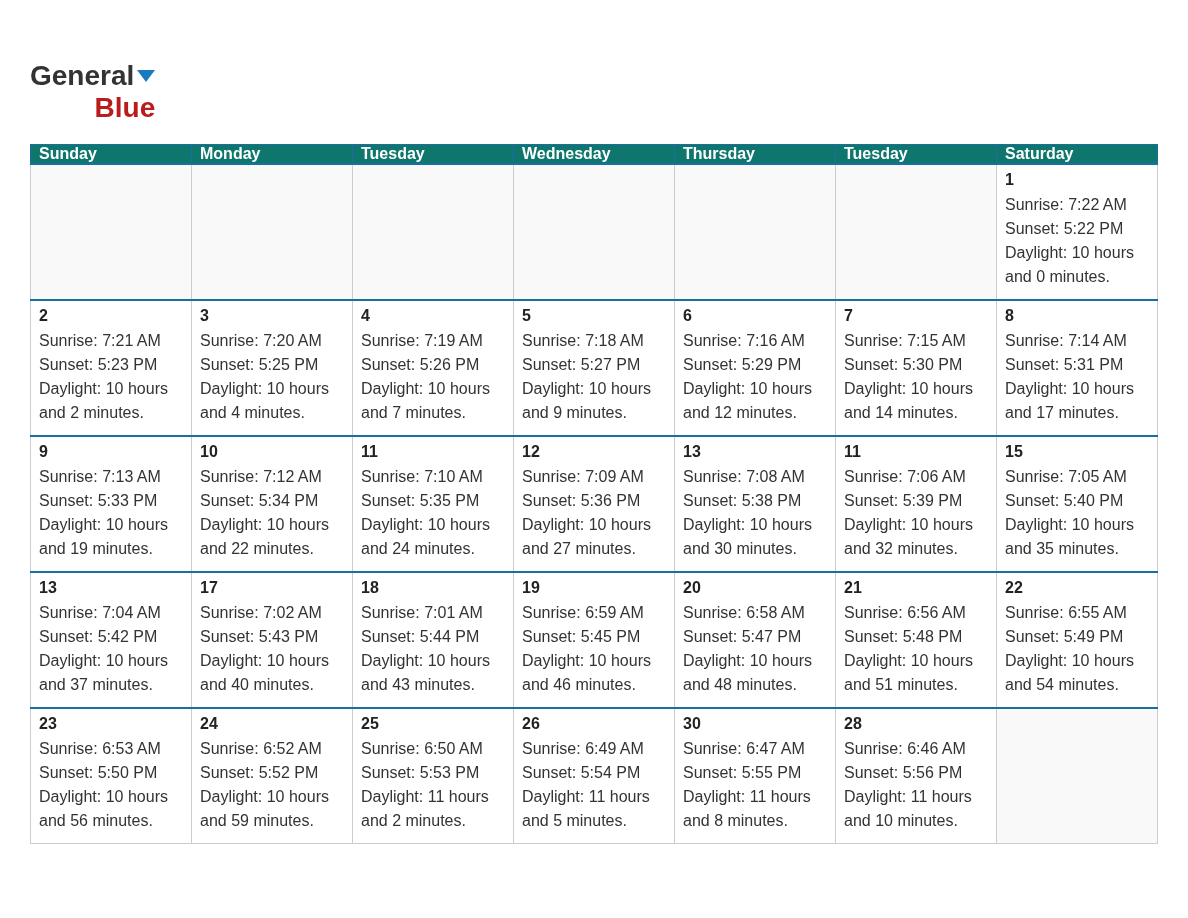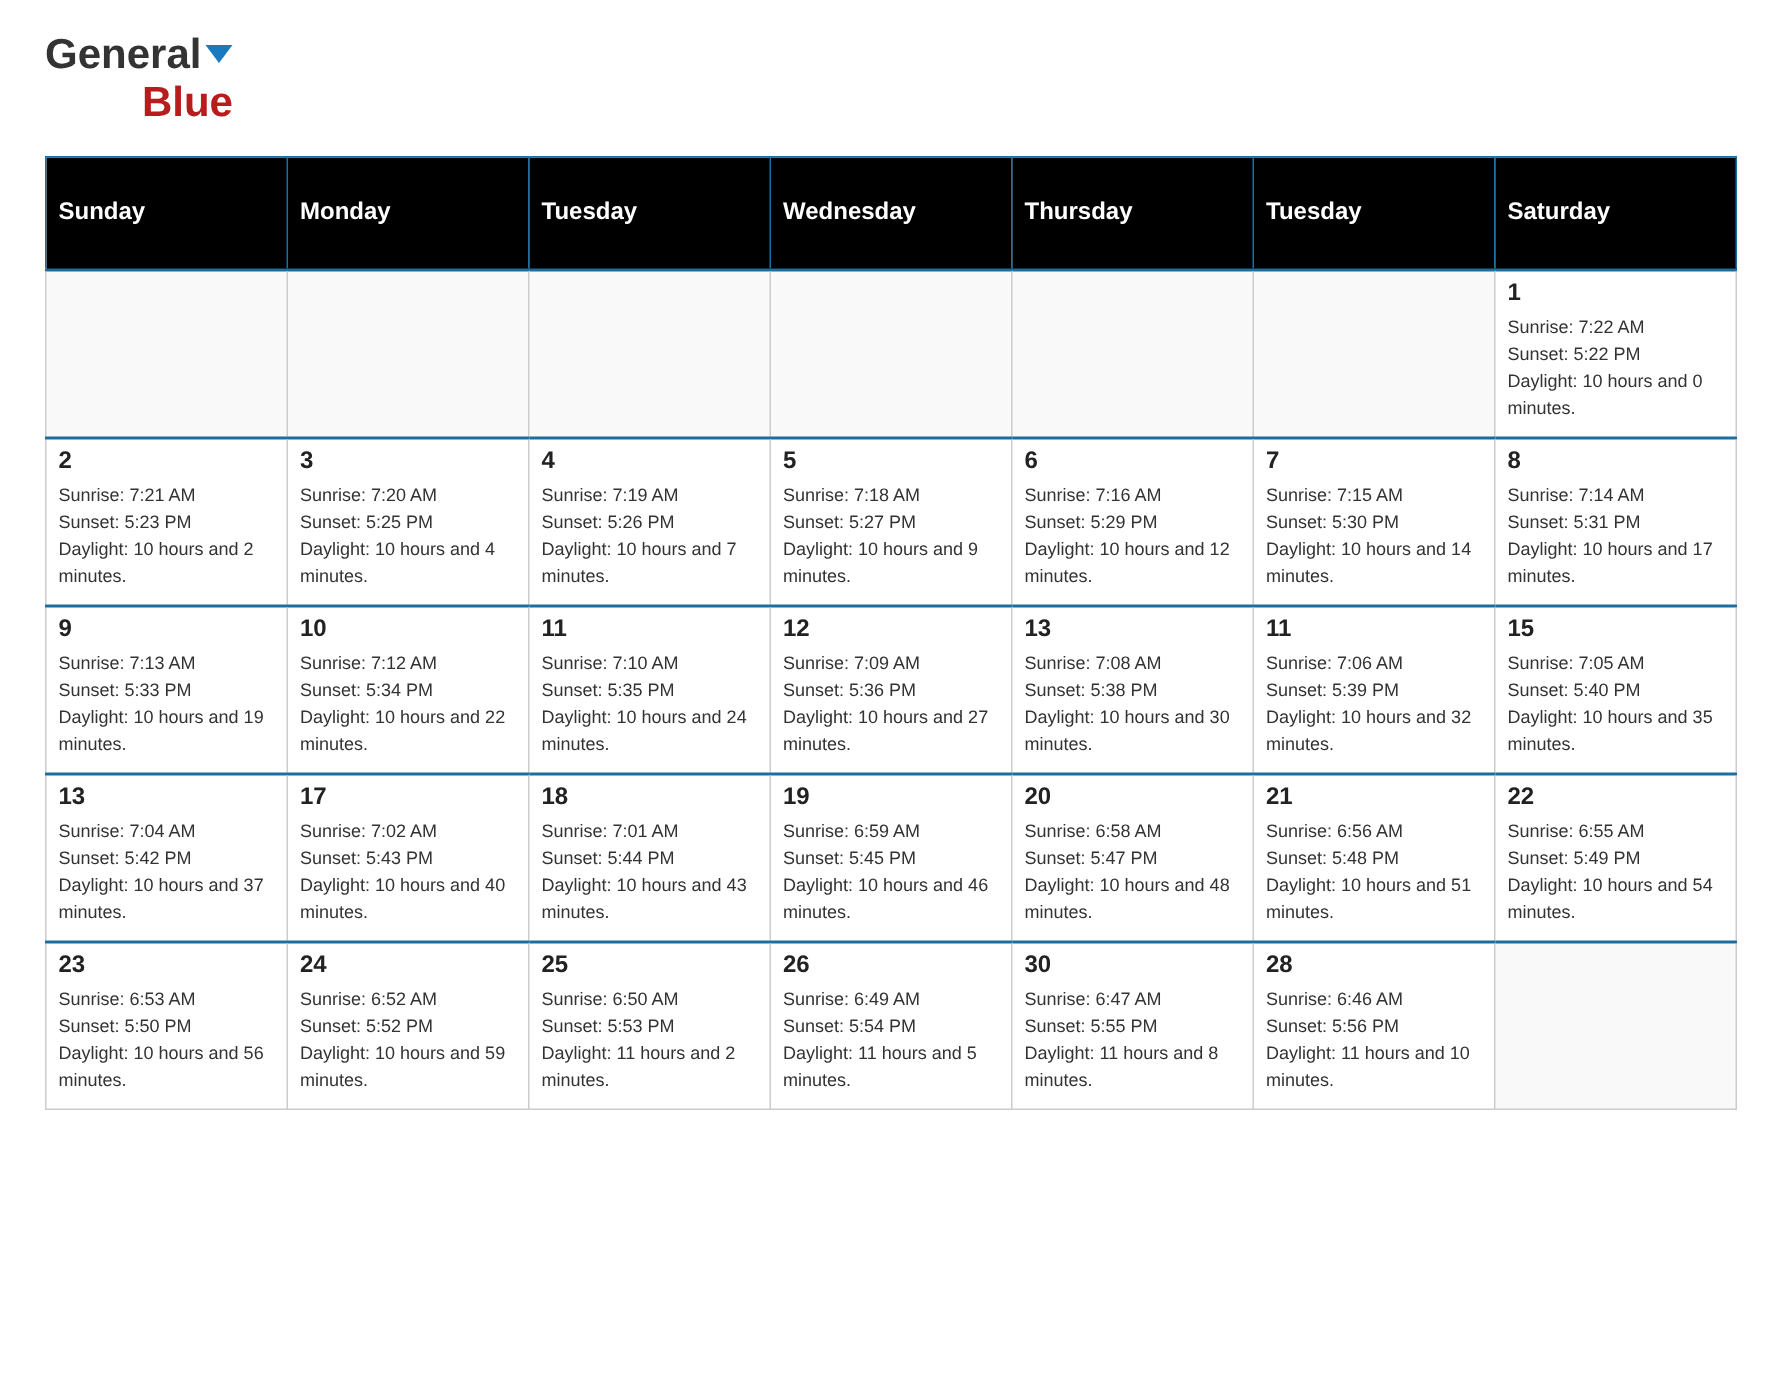--- a/index.html
+++ b/index.html
@@ -29,25 +29,25 @@
       font-weight: normal;
       color: #444;
       margin-top: 4px;
     }
     .calendar {
       width: 100%;
       border-collapse: collapse;
       border: 1px solid #ccc;
     }
     .calendar thead tr th {
-      background-color: #000000;
+      background-color: #0f766e;
       color: #fff;
       font-size: 16px;
       font-weight: bold;
-      padding: 28px 8px;
+      padding: 0 8px;
       text-align: left;
       border: 1px solid #1a6fa0;
     }
     .calendar tbody tr td {
       vertical-align: top;
       width: 14.28%;
       padding: 6px 8px 10px 8px;
       border: 1px solid #ccc;
       border-top: 2px solid #1a6fa0;
       font-size: 12.5px;
@@ -58,38 +58,38 @@
       background: #f9f9f9;
     }
     .day-number {
       font-size: 16px;
       font-weight: bold;
       color: #222;
       display: block;
       margin-bottom: 4px;
     }
     .day-info {
-      font-size: 12px;
+      font-size: 16px;
       color: #333;
       line-height: 1.5;
     }
 
     
     .logo-container {
       display: flex;
       align-items: center;
     }
   </style>
 </head>
 <body>
 
 <div class="header">
   <div class="logo-container">
     <div style="font-size:28px; font-weight:bold; line-height:1.15;">
-      <div style="color:#333;">General<span style="display:inline-block; width:0; height:0; border-left:9px solid transparent; border-right:9px solid transparent; border-top:12px solid #1a7abf; margin-left:3px; vertical-align:middle; margin-top:-4px;"></span></div>
+      <div style="color:#333;margin-top:40px;">General<span style="display:inline-block; width:0; height:0; border-left:9px solid transparent; border-right:9px solid transparent; border-top:12px solid #1a7abf; margin-left:3px; vertical-align:middle; margin-top:-4px;"></span></div>
       <div style="color:#b91c1c;text-align:right;">Blue</div>
     </div>
   </div>
   <div class="title-block">
     <h1></h1>
     <h2></h2>
   </div>
 </div>
 
 <table class="calendar">

